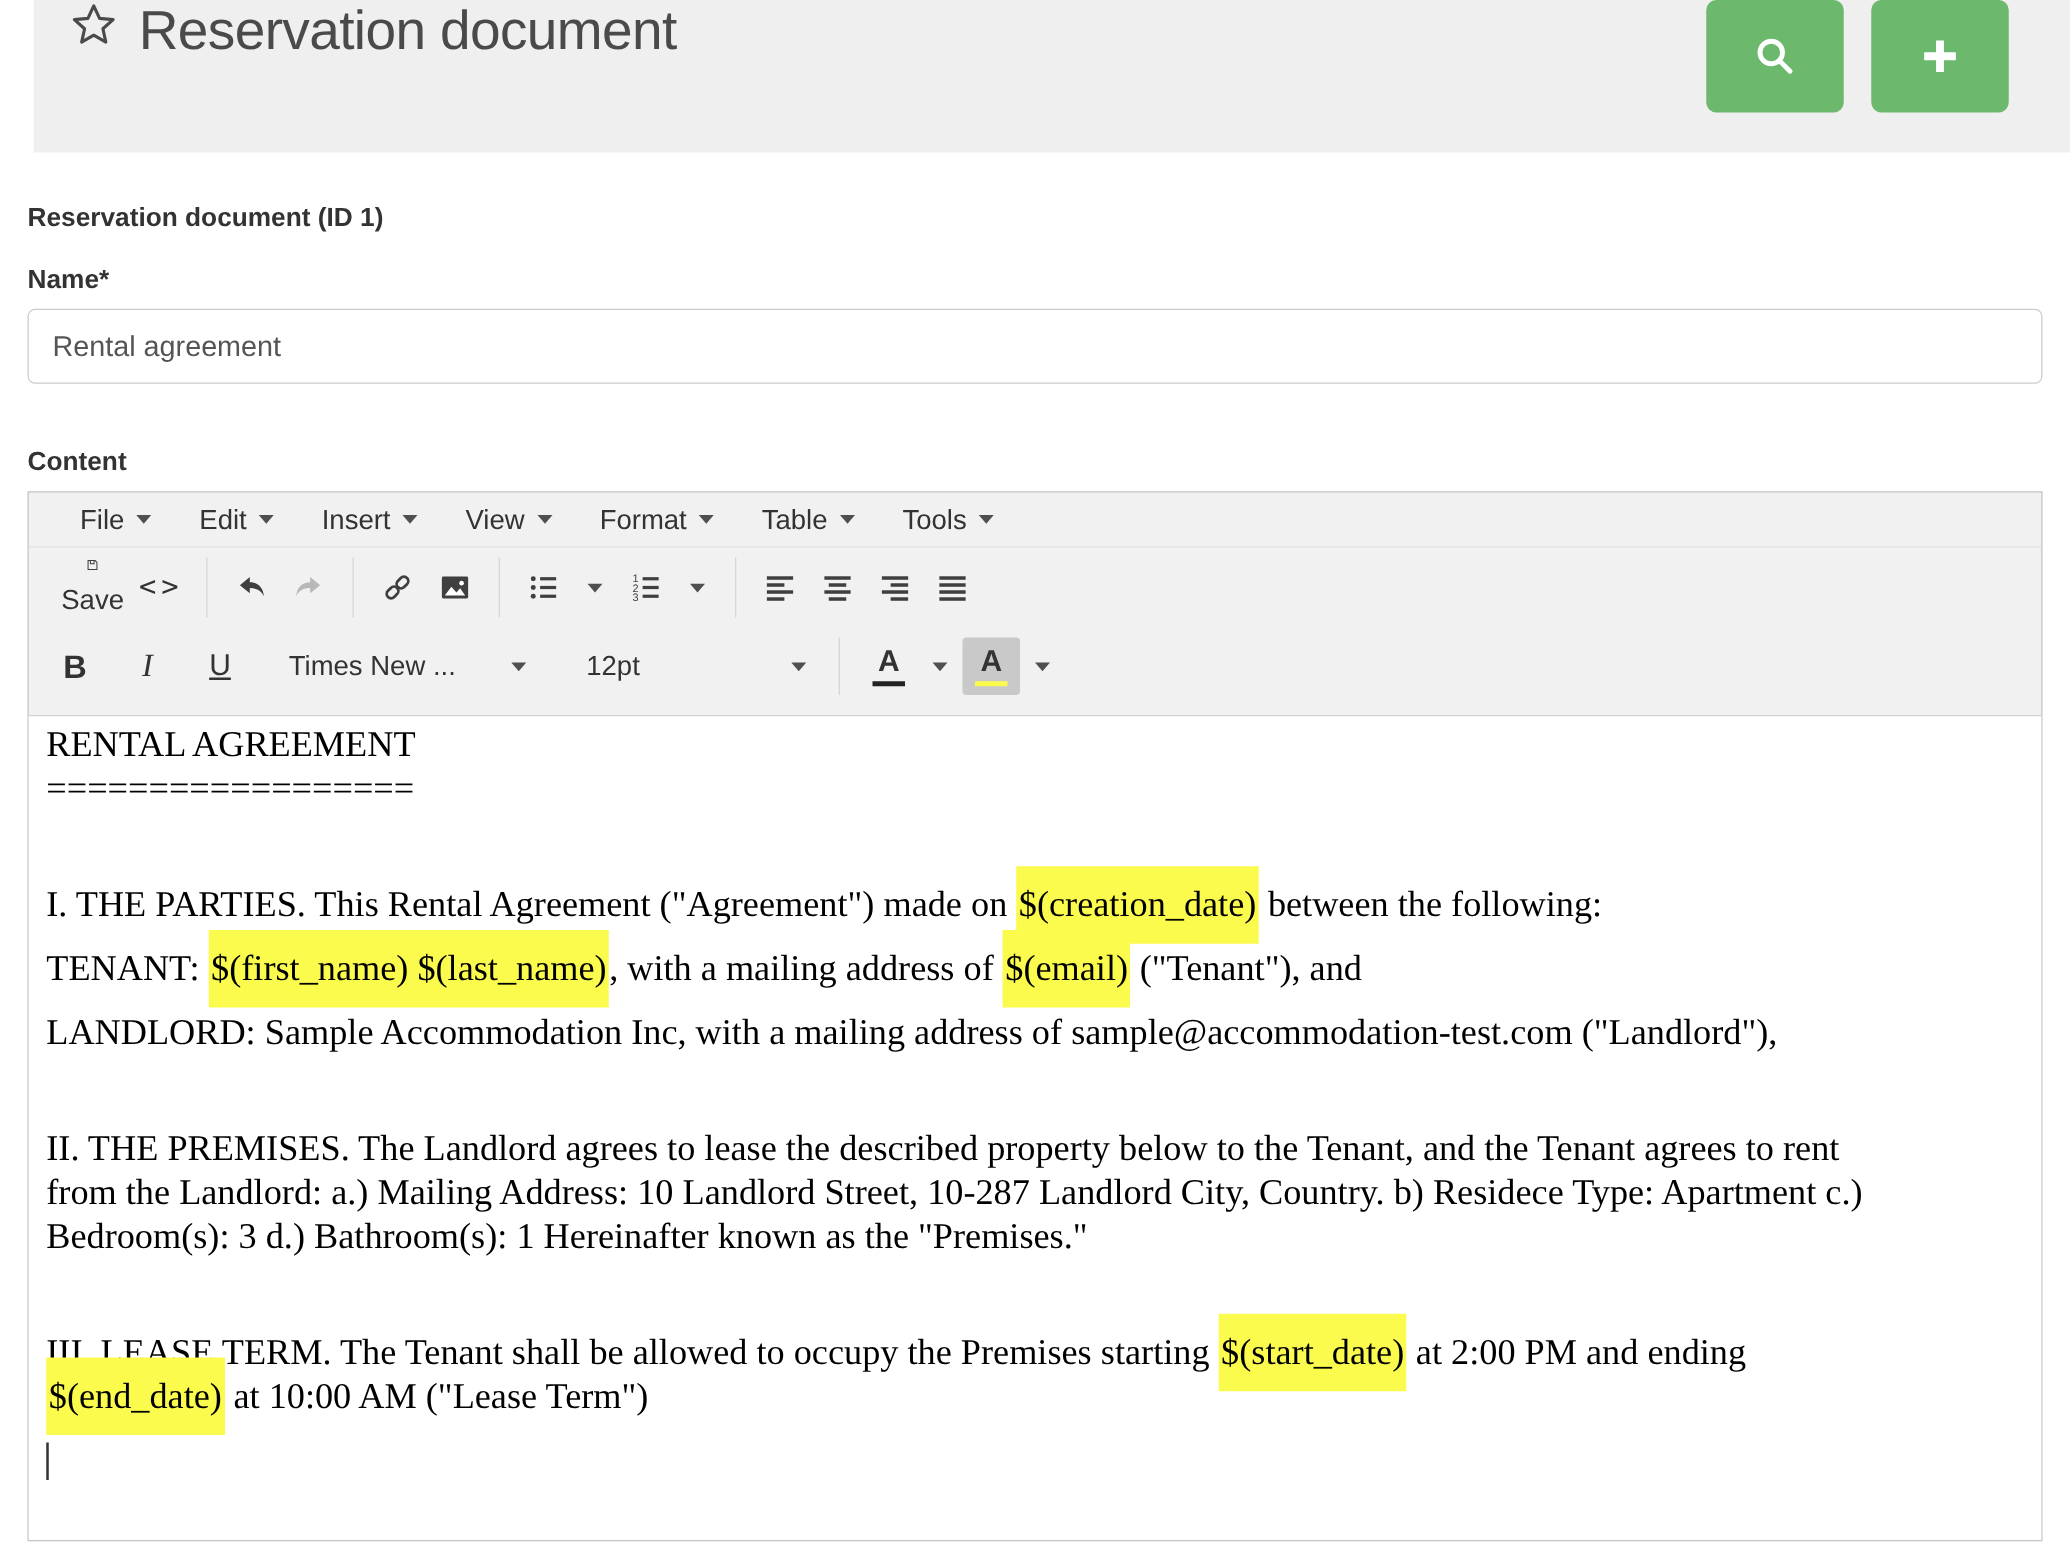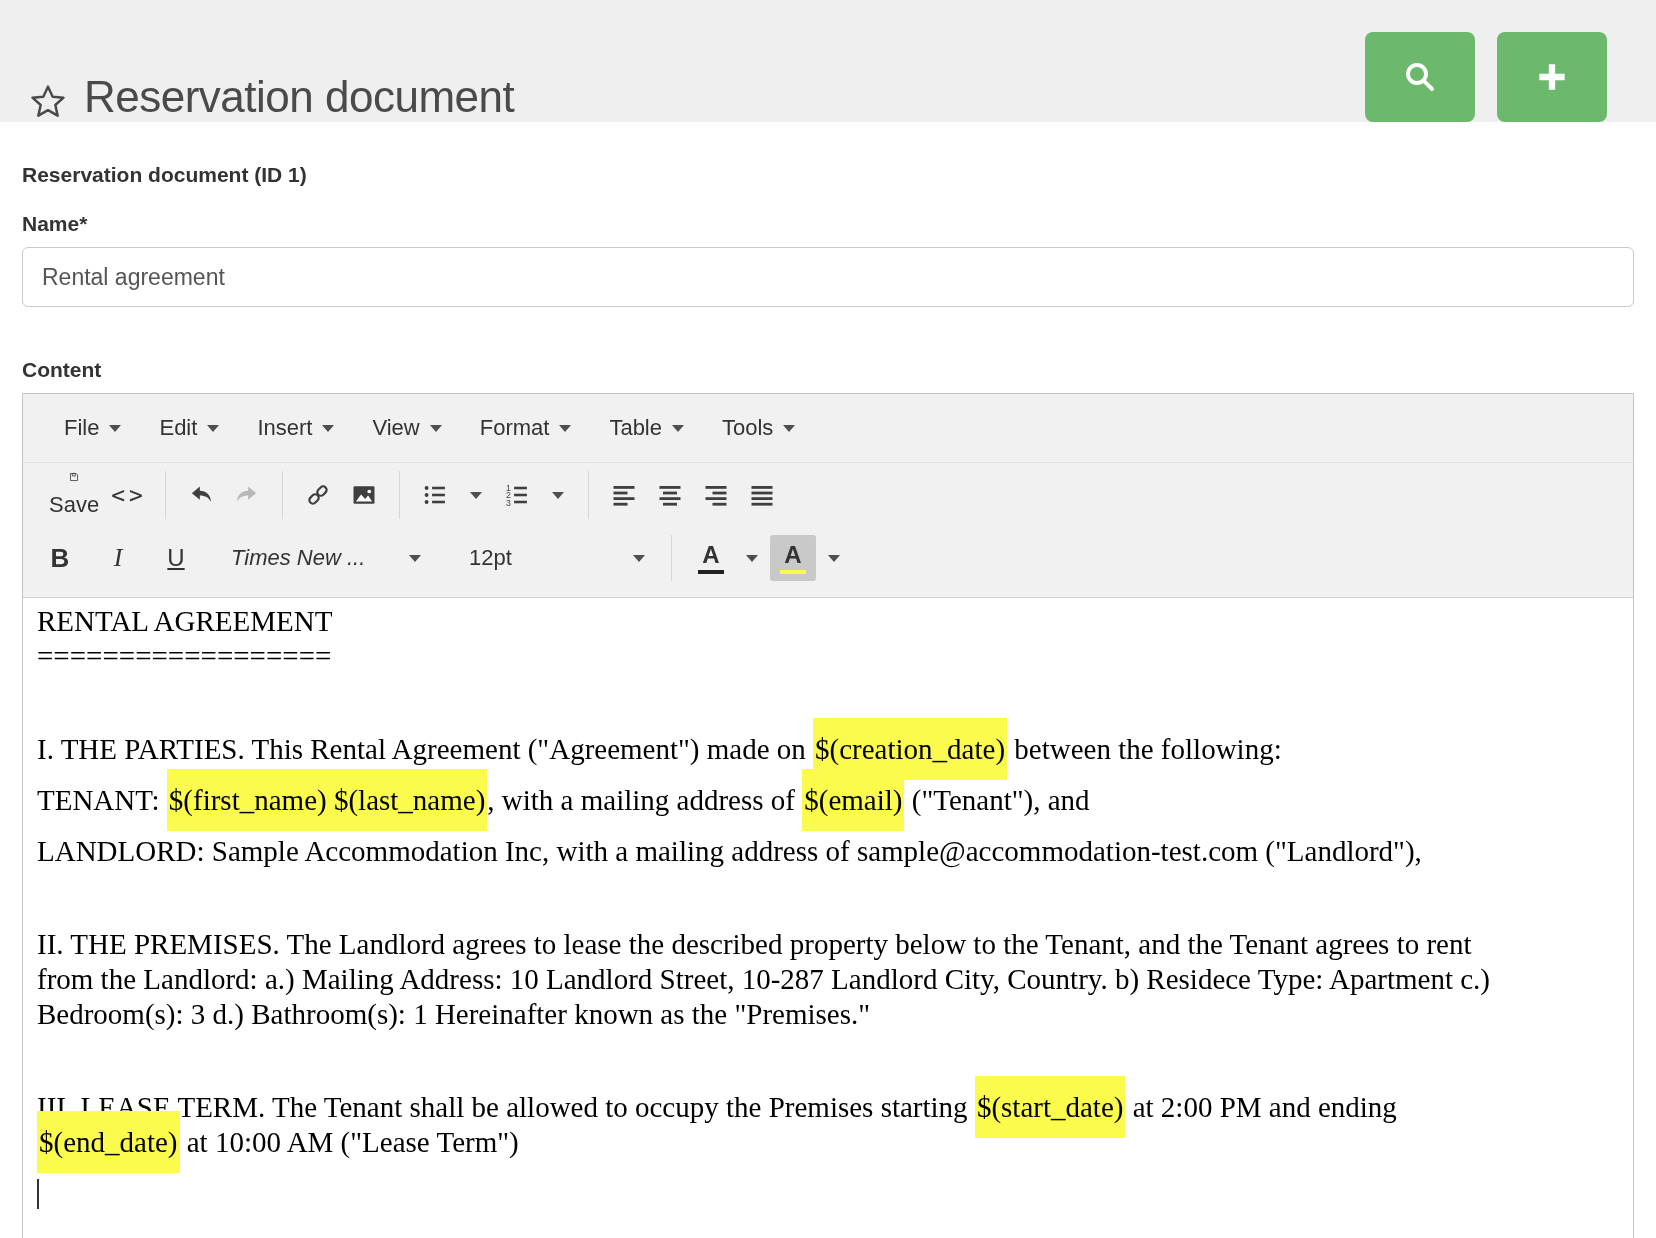--- a/index.html
+++ b/index.html
@@ -7,22 +7,23 @@
   body {
     width: 1656px; height: 1238px; overflow: hidden;
     background: #fff;
     font-family: "Liberation Sans", sans-serif;
     color: #333;
   }
 
   
   .header {
     height: 122px; background: #efefef;
-    display: flex; align-items: flex-end;
+    display: flex; align-items: flex-start;
     padding: 0 49px 0 28px;
+    margin-left: 27px;
   }
   .star-wrap { display: flex; align-items: center; cursor: pointer; }
   .page-title {
     font-size: 44px; font-weight: 400; color: #4a4a4a;
     margin: 0 0 0 16px; letter-spacing: -0.5px; white-space: nowrap;
   }
   .header-actions { margin-left: auto; display: flex; gap: 22px; }
   .hbtn {
     width: 110px; height: 90px; background: #6cb86c;
     border: none; border-radius: 8px; cursor: pointer;
@@ -37,21 +38,21 @@
     display: block; margin-top: 11px; width: 100%; height: 60px;
     border: 1px solid #cbcbcb; border-radius: 6px;
     padding: 0 19px; font-size: 23px; color: #555;
     font-family: "Liberation Sans", sans-serif; background: #fff; outline: none;
   }
   .content-label { margin-top: 50px; }
 
   
   .editor { margin-top: 11px; border: 1px solid #c5c5c5; background: #f1f1f1; }
   .menubar {
-    height: 69px; display: flex; align-items: stretch;
+    height: 44px; display: flex; align-items: stretch;
     padding-left: 22px; border-bottom: 1px solid #e2e2e2;
   }
   .menu-item {
     display: flex; align-items: center; gap: 10px;
     padding: 0 19px; font-size: 22px; color: #333; cursor: pointer;
   }
   .caret {
     display: inline-block; width: 0; height: 0;
     border-left: 6px solid transparent; border-right: 6px solid transparent;
     border-top: 7px solid #4f4f4f;
@@ -70,21 +71,21 @@
   .save-label { font-size: 22px; color: #333; }
   .code-glyph { font-size: 23px; letter-spacing: 4px; color: #333; font-family: "DejaVu Sans Mono", monospace; }
   .caret-btn { min-width: 36px; }
   .fmt-b { font-size: 26px; font-weight: 700; width: 58px; }
   .fmt-i { font-size: 26px; font-style: italic; font-family: "Liberation Serif", serif; width: 58px; }
   .fmt-u { font-size: 24px; text-decoration: underline; width: 58px; }
   .combo {
     display: flex; align-items: center; justify-content: space-between;
     font-size: 22px; color: #333; cursor: pointer; padding: 0 10px; height: 46px;
   }
-  .combo-ff { width: 210px; margin-left: 16px; font-style: italic; }
+  .combo-ff { width: 210px; margin-left: 16px; }
   .combo-fs { width: 196px; margin-left: 28px; gap: 42px; }
   .vsep { width: 1px; height: 46px; background: #d6d6d6; margin: 0 16px; }
   .color-btn {
     display: flex; flex-direction: column; align-items: center; justify-content: center;
     width: 46px; height: 46px; gap: 3px; border: none; background: none; cursor: pointer;
   }
   .color-btn .a-glyph { font-size: 24px; font-weight: 600; line-height: 1; color: #333; }
   .color-bar { width: 26px; height: 4px; }
   .bar-text { background: #222; }
   .bar-bg { background: #fbfb4e; }

